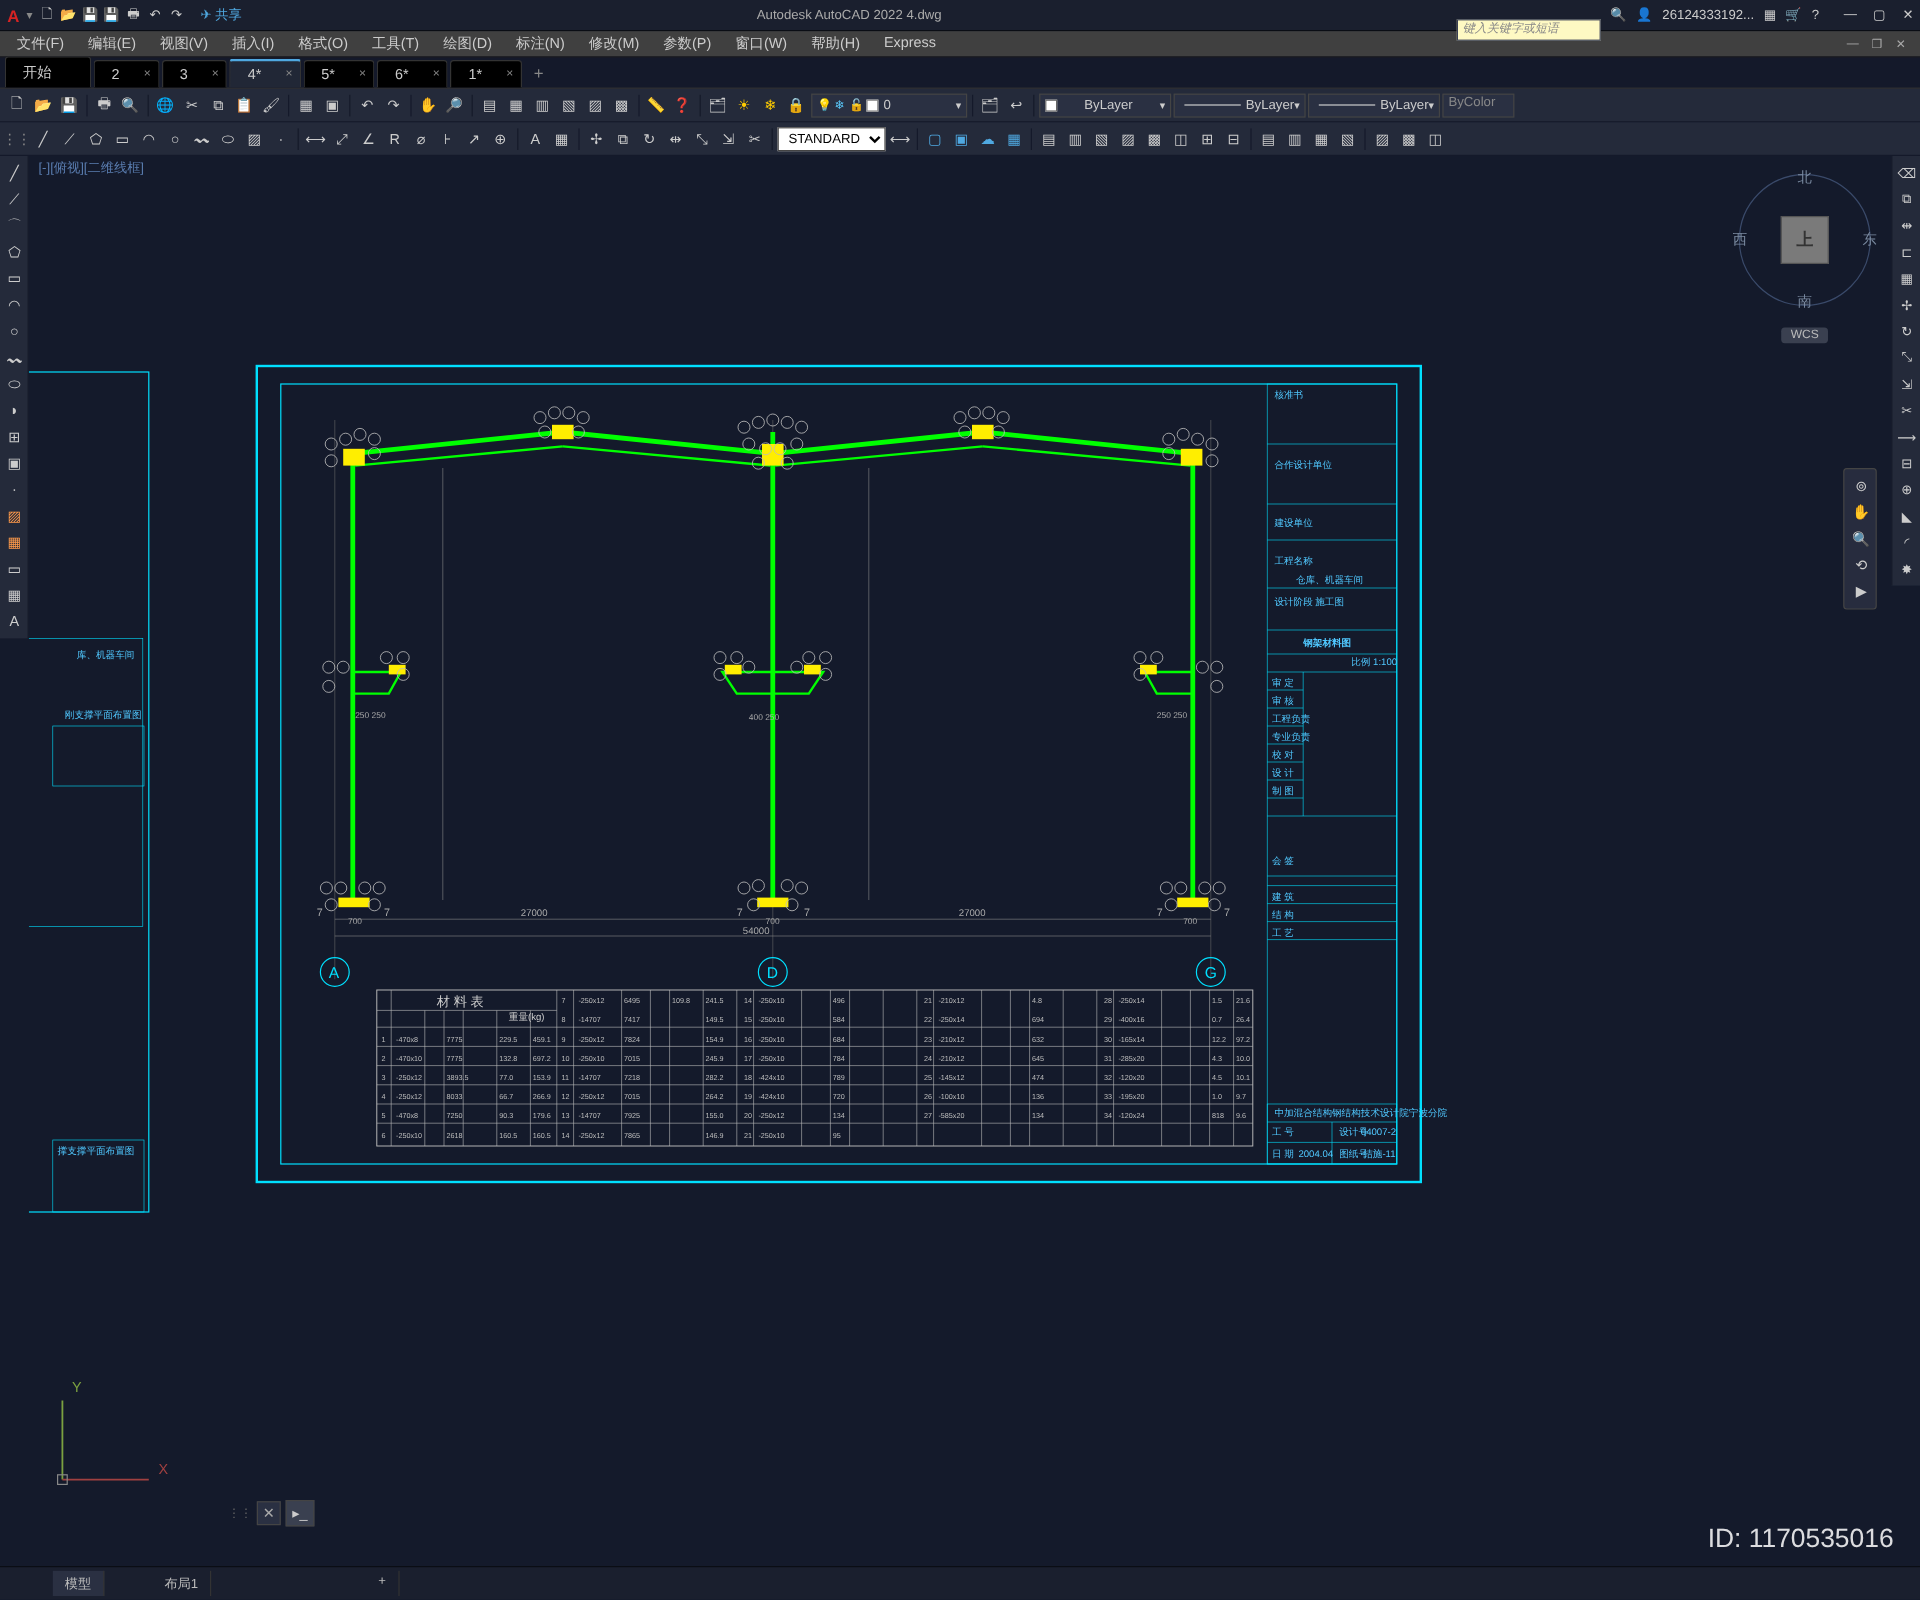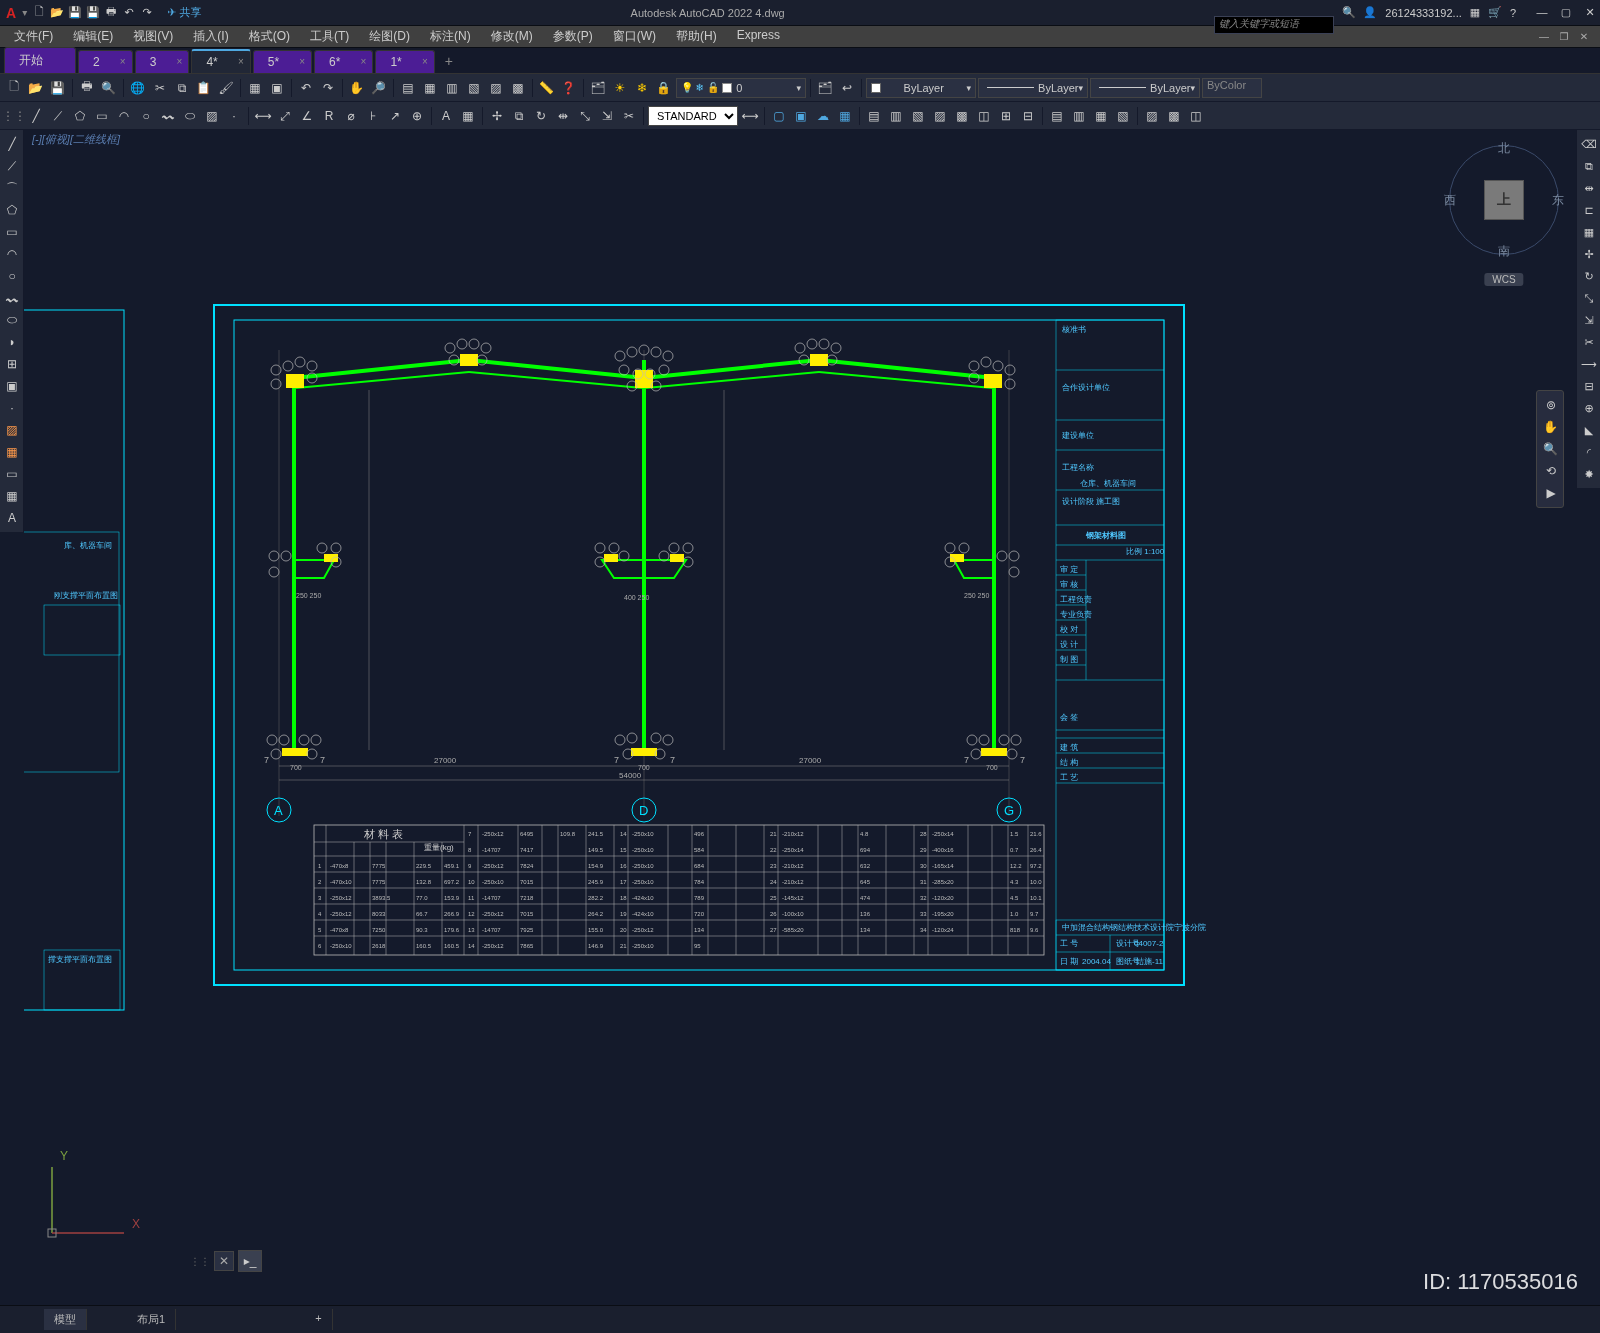--- a/index.html
+++ b/index.html
@@ -5,54 +5,54 @@
 * { margin:0; padding:0; box-sizing:border-box; font-family:"Microsoft YaHei",Arial,sans-serif; }
 body { background:#1a1f2e; color:#ccc; width:1600px; height:1333px; overflow:hidden; position:relative; }
 
 
 .titlebar { height:26px; background:#1a1f2e; display:flex; align-items:center; font-size:11px; border-bottom:1px solid #0a0d14; }
 .titlebar .logo { color:#d72323; font-weight:bold; font-size:14px; padding:0 6px; }
 .titlebar .qat { display:flex; gap:2px; padding:0 4px; }
 .titlebar .qat span { width:16px; height:16px; display:inline-flex; align-items:center; justify-content:center; font-size:11px; color:#ccc; }
 .titlebar .share { color:#4fa8e0; margin-left:8px; }
 .titlebar .center { flex:1; text-align:center; color:#aaa; }
-.titlebar .search { width:120px; height:18px; background:#000000; border:1px solid #3a4055; font-size:10px; padding:0 4px; color:#888; font-style:italic;margin-top:24px; }
+.titlebar .search { width:120px; height:18px; background:#fef9c3; border:1px solid #3a4055; font-size:10px; padding:0 4px; color:#888; font-style:italic;margin-top:24px; }
 .titlebar .right { display:flex; gap:8px; align-items:center; padding:0 8px; color:#ccc; }
 .titlebar .winbtns { display:flex; gap:4px; margin-left:8px; }
 .titlebar .winbtns span { width:20px; text-align:center; font-size:11px; }
 
 
 .menubar { height:22px; background:#404040; display:flex; font-size:12px; align-items:center; padding:0 4px; gap:2px; border-bottom:1px solid #0a0d14; justify-content:space-between;}
 .menubar .menus { display:flex; }
 .menubar .menus span { padding:2px 10px; color:#ccc; }
 .menubar .winbtns2 { display:flex; gap:4px; padding-right:4px; }
 .menubar .winbtns2 span { width:16px; text-align:center; font-size:10px; color:#aaa;}
 
 
 .filetabs { height:26px; background:#14192a; display:flex; align-items:flex-end; font-size:12px; padding-left:4px; border-bottom:1px solid #333; }
-.filetabs .tab { padding:4px 32px 4px 14px; background:#4c1d95; border:1px solid #333; border-bottom:none; margin-right:2px; color:#ccc; position:relative; border-radius:3px 3px 0 0;}
+.filetabs .tab { padding:4px 32px 4px 14px; background:#000000; border:1px solid #333; border-bottom:none; margin-right:2px; color:#ccc; position:relative; border-radius:3px 3px 0 0;}
 .filetabs .tab.active { background:#212736; border-top:2px solid #4fa8e0; }
 .filetabs .tab .xx { position:absolute; right:6px; top:5px; font-size:10px; color:#888; }
 .filetabs .plus { padding:4px 8px; color:#888; font-size:14px;}
 
 
 .toolrow { height:28px; background:#242a3a; border-bottom:1px solid #14192a; display:flex; align-items:center; padding:0 4px; gap:2px; font-size:11px; overflow:hidden;}
 .toolrow .ico { width:20px; height:20px; display:inline-flex; align-items:center; justify-content:center; border-radius:2px; color:#ccc; font-size:12px;}
 .toolrow .sep { width:1px; height:18px; background:#14192a; margin:0 2px; }
 .toolrow select, .toolrow .sel { height:20px; background:#2a3042; border:1px solid #444; color:#ccc; font-size:11px; padding:0 4px; }
 .layer-sel { width:130px; display:flex; align-items:center; background:#2a3042; border:1px solid #444; height:20px; padding:0 4px;}
 .layer-sel .sq { width:10px; height:10px; background:#fff; border:1px solid #888; margin-right:4px;}
 .prop-sel { width:110px; background:#2a3042; border:1px solid #444; height:20px; display:flex; align-items:center; padding:0 4px; justify-content:space-between;}
 .prop-sel .line { flex:1; height:1px; background:#ccc; margin:0 4px;}
 
 
 .main { position:absolute; top:130px; left:0; right:0; bottom:28px; background:#141a2b; }
 
 .drawing-tabs { position:absolute; top:0; left:26px; height:20px; display:flex; font-size:11px; }
-.view-label { color:#5a7db0; padding:2px 6px;font-style:italic; }
+.view-label { color:#5a7db0; padding:2px 6px; }
 
 
 .vtool { position:absolute; left:0; top:0; width:24px; background:#242a3a; border-right:1px solid #14192a; display:flex; flex-direction:column; gap:2px; padding:4px 2px; }
 .vtool .ico { width:20px; height:20px; display:inline-flex; align-items:center; justify-content:center; font-size:12px; color:#ccc;}
 
 
 .vtoolr { position:absolute; right:0; top:0; width:24px; background:#242a3a; border-left:1px solid #14192a; display:flex; flex-direction:column; gap:2px; padding:4px 2px; }
 .vtoolr .ico { width:20px; height:20px; display:inline-flex; align-items:center; justify-content:center; font-size:11px; color:#ccc;}
 
 

